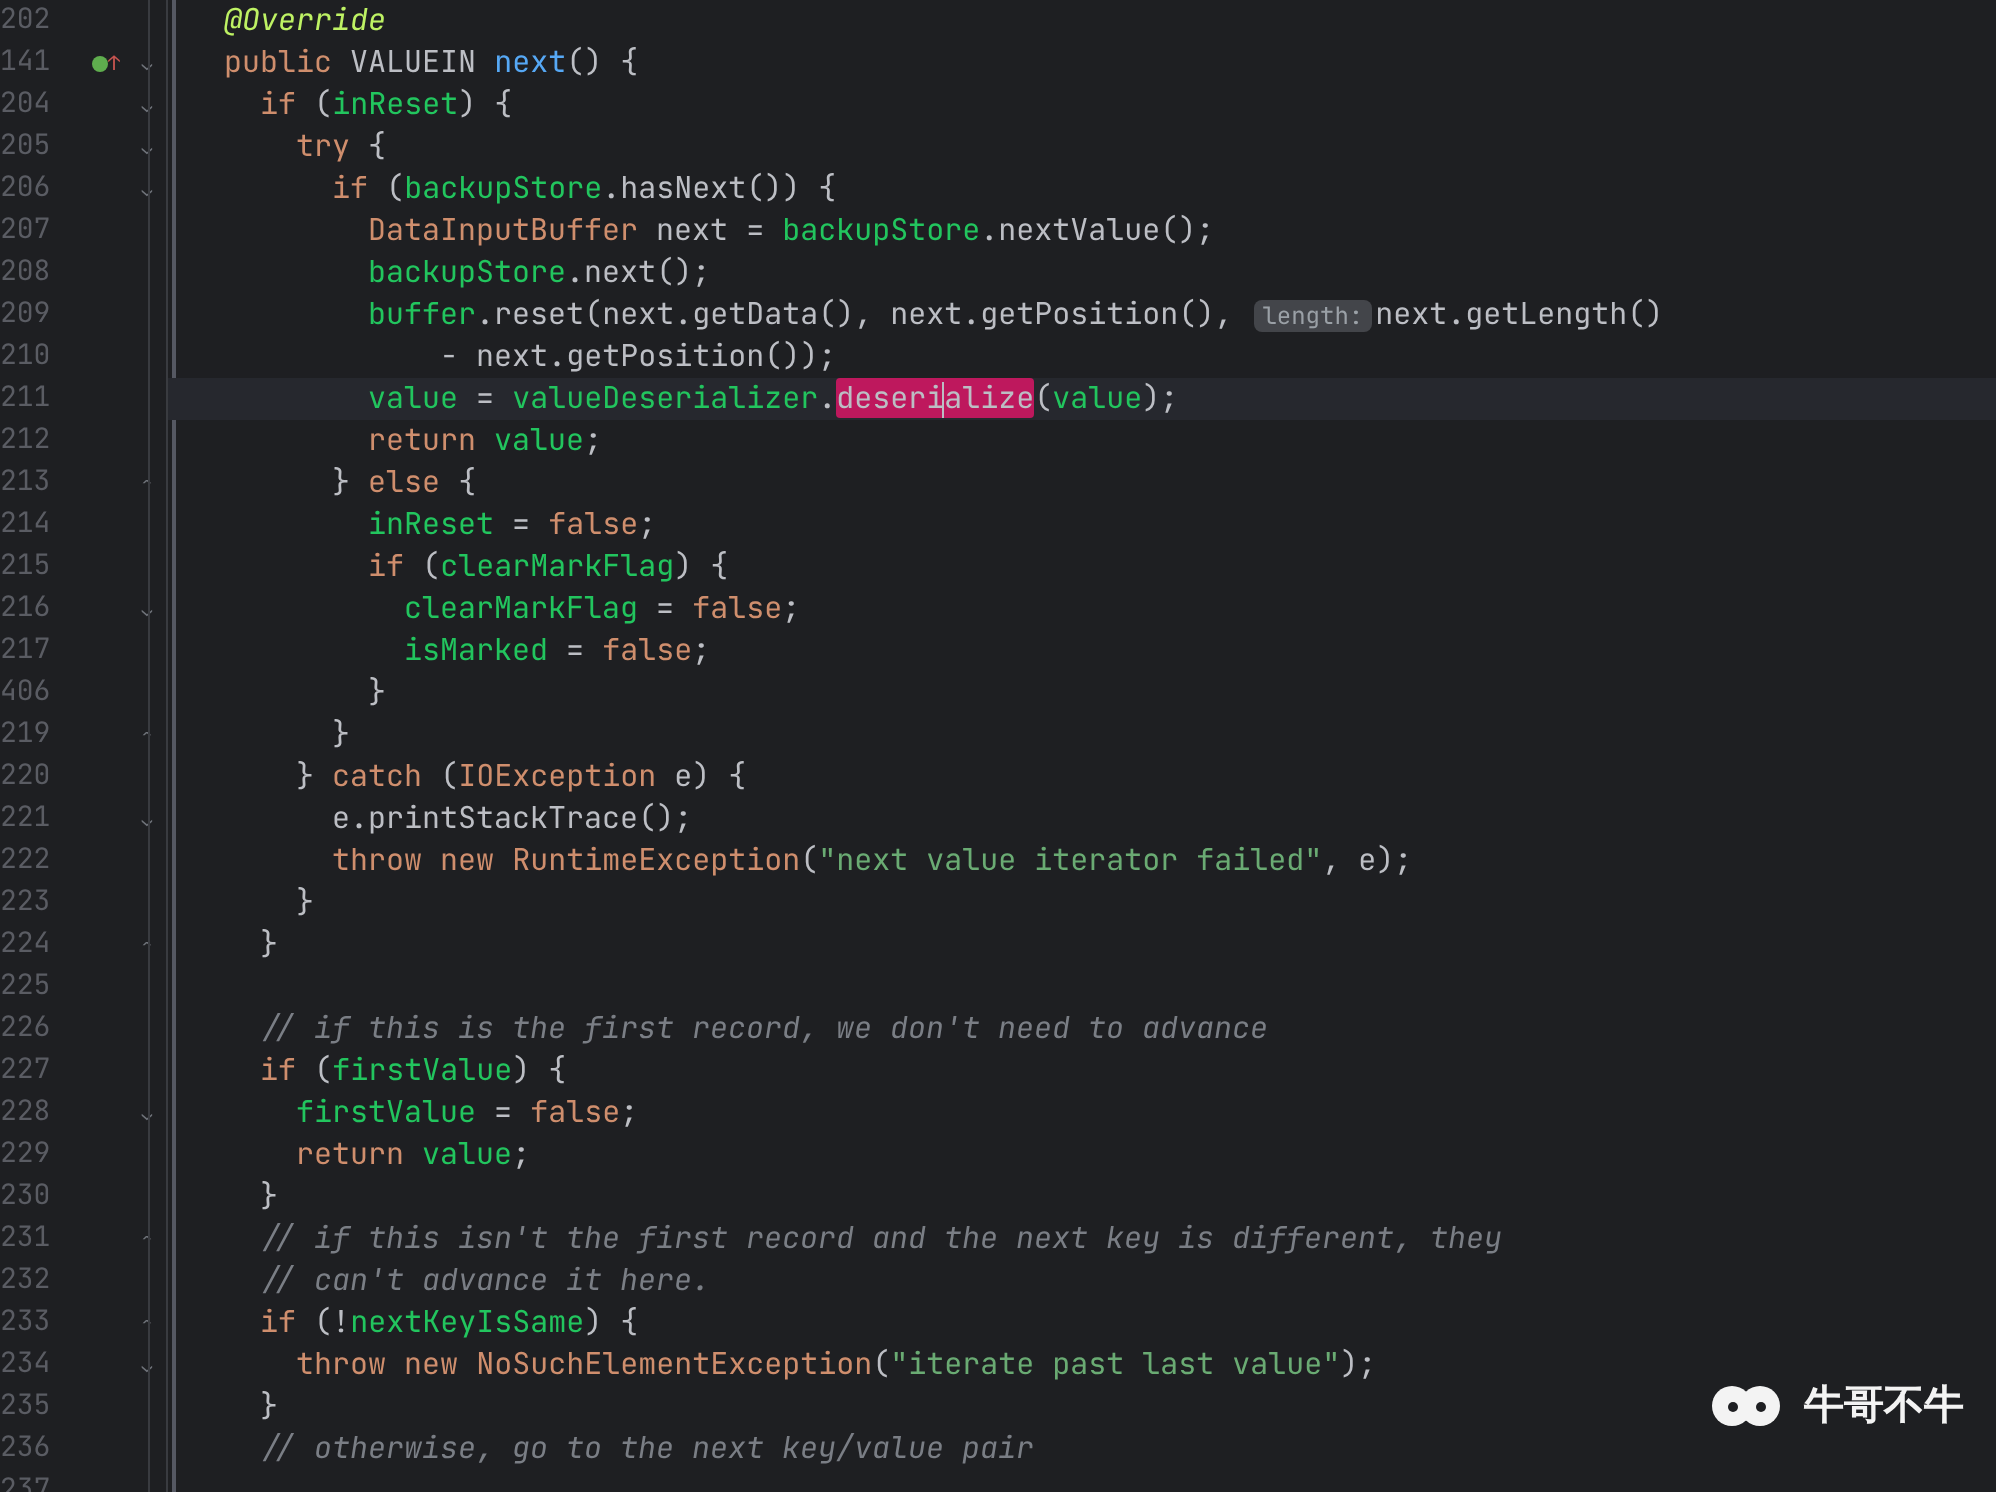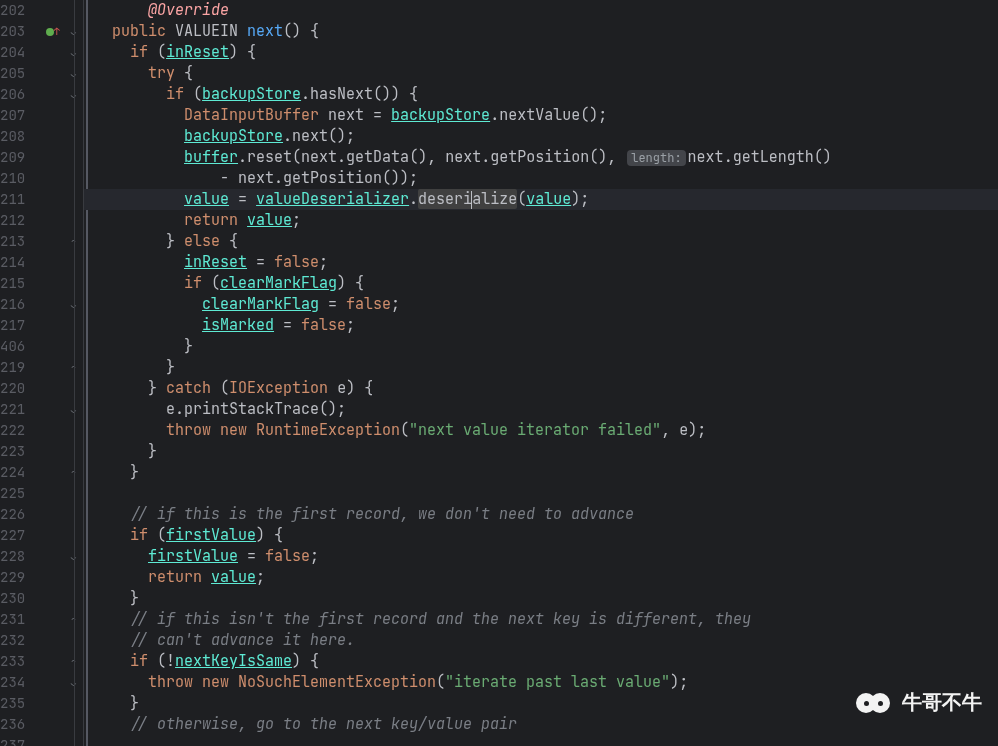--- a/index.html
+++ b/index.html
@@ -100,38 +100,38 @@
   .highlight-row {
     position: absolute;
     left: 0; right: 0;
     height: 21px;
     background: #26282e;
     z-index: 0;
   }
   .code-line span, .code-line { position: relative; z-index: 1; }
   
   .kw { color: #cf8e6d; }
-  .ann { color: #fca5a5; font-style: italic; margin-left: 36px; }
+  .ann { color: #bef264; font-style: italic; }
   .type { color: #bcbec4; }
-  .field { color: #5eead4; text-decoration: underline; }
+  .field { color: #22c55e; }
   .method { color: #57aaf7; }
   .call { color: #bcbec4; }
   .str { color: #6aab73; }
   .cmt { color: #7a7e85; font-style: italic; }
   .paren { color: #bcbec4; }
   .param-hint {
     background: #43454a;
     color: #9aa0a6;
     border-radius: 4px;
     padding: 0 4px;
     font-size: 12px;
     margin: 0 2px;
   }
   .hl-bg {
-    background: #404040;
+    background: #be185d;
     border-radius: 2px;
   }
   .dot { color: #bcbec4; }
   .punc { color: #bcbec4; }
   .localvar { color: #bcbec4; }
   .caret {
     display: inline-block;
     width: 1px;
     height: 18px;
     background: #bcbec4;
@@ -167,21 +167,21 @@
     background: #1e1f22; top: 8px; left: 8px;
   }
 </style>
 </head>
 <body>
 
 <div class="editor">
 
   <div class="gutter">
     <div class="line-num">202</div>
-    <div class="line-num">203</div>
+    <div class="line-num">141</div>
     <div class="line-num">204</div>
     <div class="line-num">205</div>
     <div class="line-num">206</div>
     <div class="line-num">207</div>
     <div class="line-num">208</div>
     <div class="line-num">209</div>
     <div class="line-num">210</div>
     <div class="line-num">211</div>
     <div class="line-num">212</div>
     <div class="line-num">213</div>

